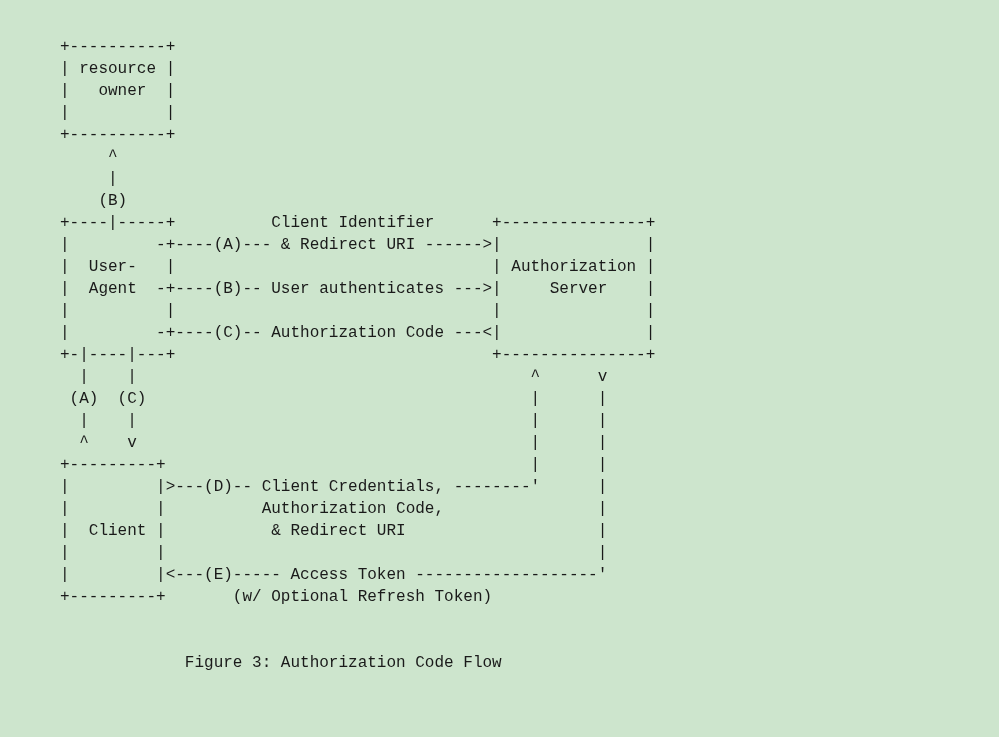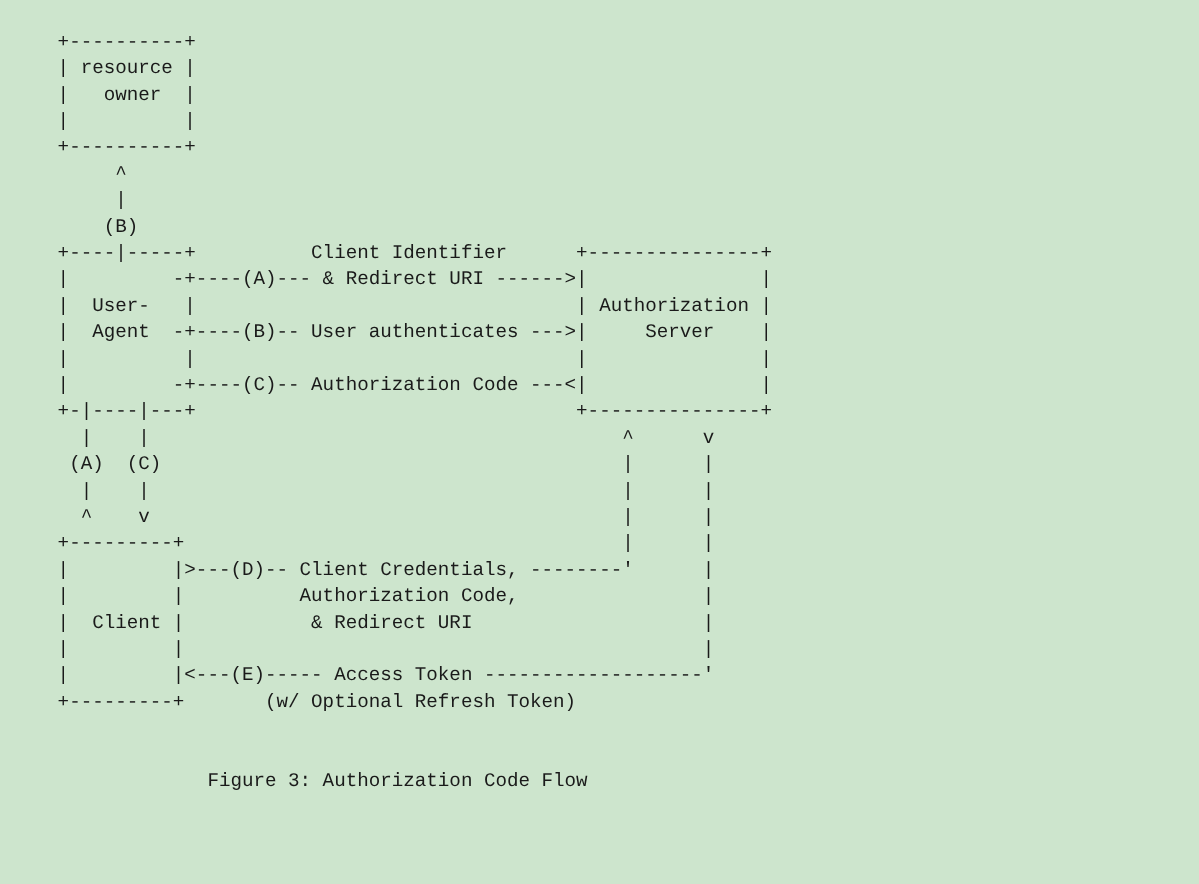--- a/index.html
+++ b/index.html
@@ -4,21 +4,21 @@
 <style>
   html, body {
     margin: 0;
     padding: 0;
     width: 999px;
     height: 737px;
     background: #cde5cd;
     overflow: hidden;
   }
   pre {
-    margin: 0;
+    margin: 12px;
     padding: 24px 0 0 0;
     font-family: "Courier New", Courier, monospace;
     font-size: 16px;
     line-height: 22px;
     color: #1a1a1a;
     white-space: pre;
   }
 </style>
 </head>
 <body>

